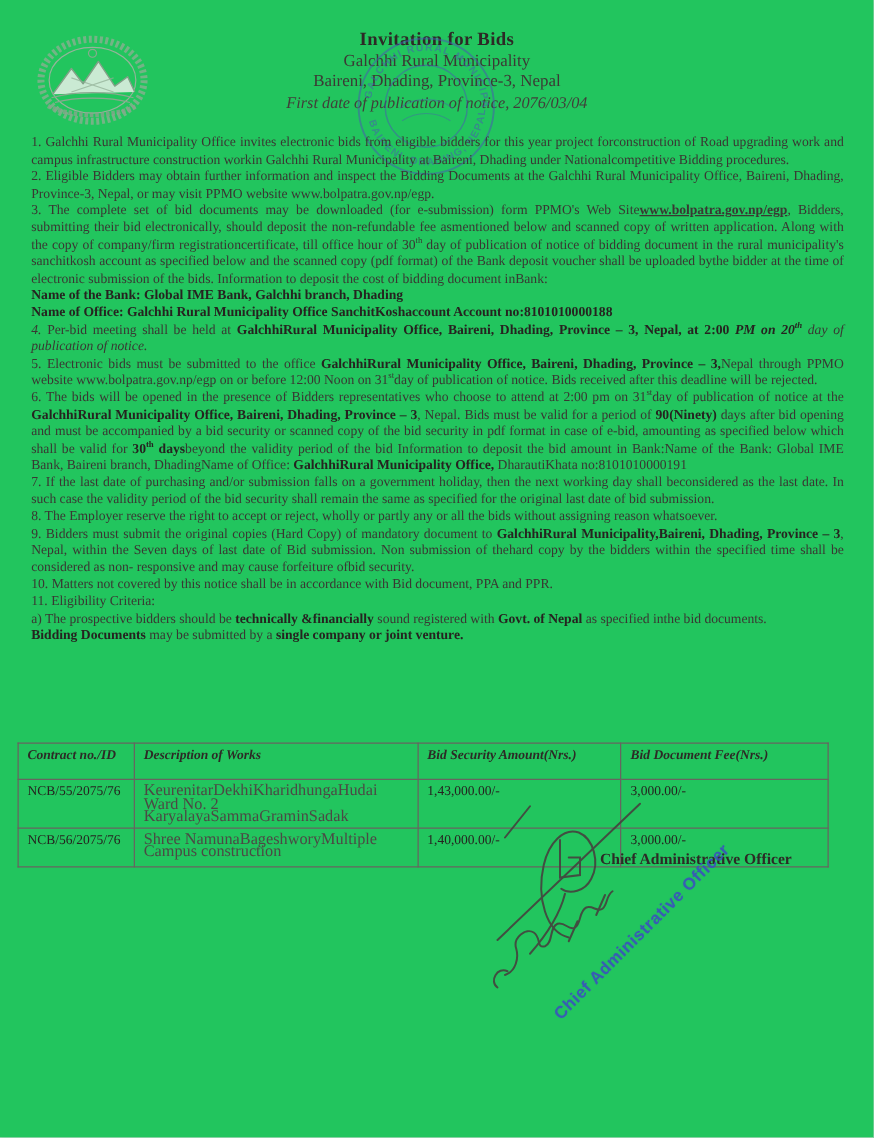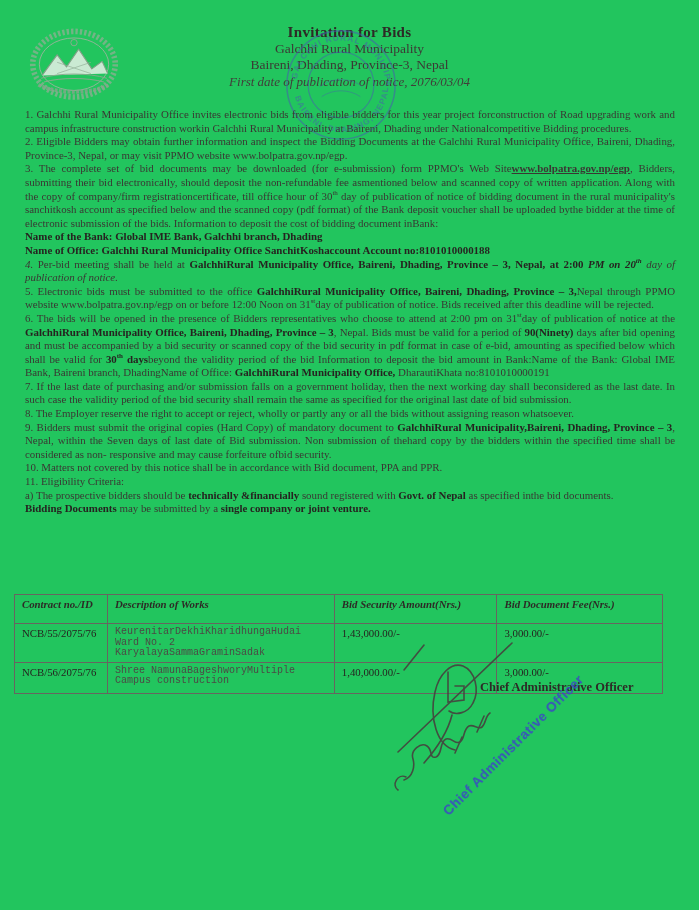--- a/index.html
+++ b/index.html
@@ -28,21 +28,21 @@
   .b{font-weight:bold; color:#262320;}
   .i{font-style:italic;}
   .u{text-decoration:underline;font-weight:bold;}
   .body-text sup{font-size:7px; line-height:0;}
   
   .doc-table{position:absolute; top:594px; left:14px; width:649px; border-collapse:collapse; font-size:10.8px;}
   .doc-table th,.doc-table td{border:1px solid #676560; padding:3px 7px; vertical-align:top; text-align:left;}
   .doc-table th{font-style:italic; font-weight:bold; color:#2d2a26; height:22px;}
   .doc-table td{height:24px;}
   .doc-table td.c0,.doc-table td.c2,.doc-table td.c3{font-weight:normal; color:#262320;}
-  .doc-table td.c1{font-family:Liberation Mono, monospace; font-size:10px; line-height:10.6px; color:#4c4945; font-weight:normal;}
+  .doc-table td.c1{font-family:Liberation Serif, serif; font-size:13px; line-height:10.6px; color:#4c4945; font-weight:normal;}
   
   .sig-title{position:absolute; left:480px; top:680px; font-weight:bold; font-size:12.5px; color:#2d2a26; white-space:nowrap;}
   .cao-stamp{
     position:absolute; left:400px; top:737px; width:230px; height:20px;
     text-align:center; transform:rotate(-45deg); transform-origin:center;
     font-family:"Liberation Sans", sans-serif; font-weight:bold; font-size:13.5px;
     color:#3c4cc2; opacity:.85; letter-spacing:.5px; white-space:nowrap;
     text-shadow:0 0 1px rgba(60,76,194,.45); pointer-events:none;
   }
   .signature-svg{position:absolute; left:0; top:0; width:699px; height:910px; pointer-events:none;}

